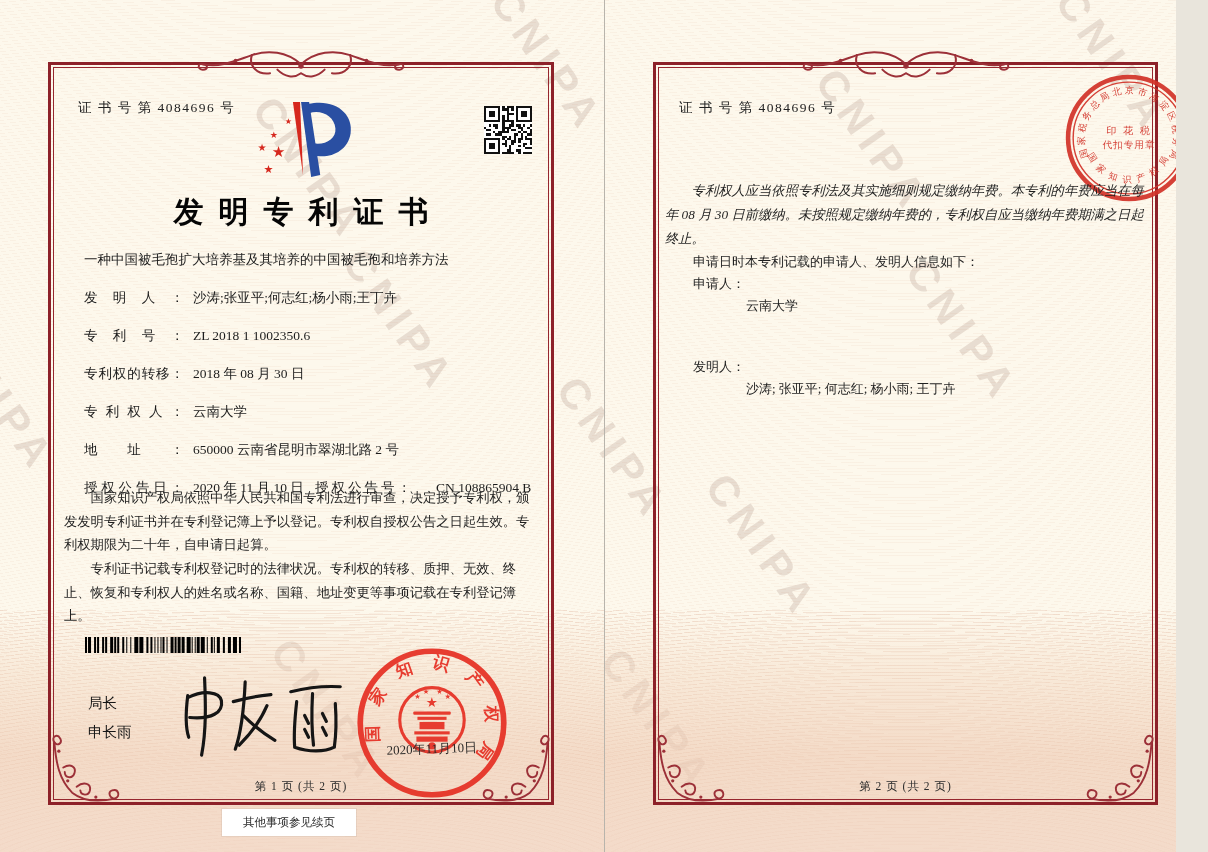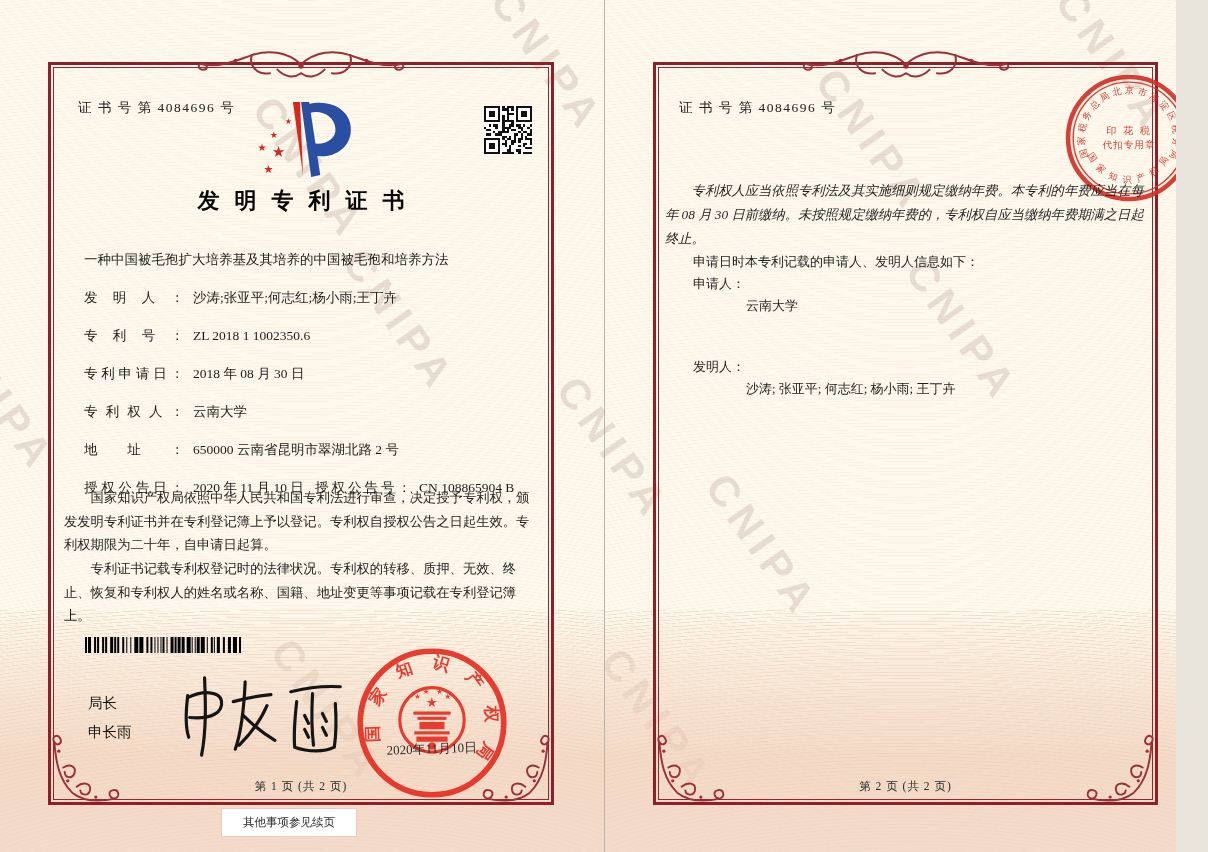--- a/index.html
+++ b/index.html
@@ -17,28 +17,28 @@
   .corner{position:absolute;width:74px;height:74px;color:#9c3038;}
   .corner.bl{left:-4px;bottom:-4px;}
   .corner.br{right:-4px;bottom:-4px;transform:scaleX(-1);}
   .top-orn{position:absolute;top:-19px;left:50%;transform:translateX(-50%);width:228px;height:40px;color:#9c3038;}
   .wm{position:absolute;font-family:"Liberation Sans","DejaVu Sans",sans-serif;font-weight:700;
       font-size:42px;letter-spacing:7px;color:rgba(184,158,146,.30);transform:rotate(55deg);
       transform-origin:0 0;user-select:none;pointer-events:none;white-space:nowrap;}
   .cert-no{position:absolute;left:78px;top:99px;font-size:13.5px;letter-spacing:1.5px;color:#222;}
   .logo{position:absolute;left:238px;top:94px;width:122px;height:86px;}
   .qr{position:absolute;left:484px;top:106px;width:48px;height:48px;background:#fff;}
-  .title{position:absolute;left:48px;right:50px;top:176px;margin:10px;text-align:center;
-         font-size:22px;font-weight:700;letter-spacing:15px;text-indent:15px;color:#050505;}
+  .title{position:absolute;left:48px;right:50px;top:176px;margin:16px;text-align:center;
+         font-size:30px;font-weight:700;letter-spacing:15px;text-indent:15px;color:#050505;}
   .fields{position:absolute;left:84px;top:249px;width:458px;font-size:13.5px;color:#1d1d1d;}
   .frow{display:flex;margin-bottom:17px;line-height:21px;}
   .flabel{flex:0 0 100px;margin-right:9px;text-align:justify;text-align-last:justify;}
   .fvalue{flex:1;}
   .gdate{flex:0 0 122px;}
-  .flabel2{flex:0 0 96px;margin-right:8px;text-align:justify;text-align-last:justify;}
+  .flabel2{flex:0 0 96px;margin-right:25px;text-align:justify;text-align-last:justify;}
   .body-text{position:absolute;left:64px;top:486px;width:478px;font-size:13.3px;line-height:1.78;color:#1f1f1f;}
   .body-text p{margin:0;text-indent:2em;}
   .barcode{position:absolute;left:85px;top:637px;width:157px;height:16px;}
   .sig-title,.sig-name{position:absolute;left:88px;font-size:14.5px;color:#161616;
         font-family:"Liberation Sans","DejaVu Sans",sans-serif;}
   .sig-title{top:694px;} .sig-name{top:723px;}
   .signature{position:absolute;left:160px;top:666px;width:208px;height:98px;}
   .seal{position:absolute;left:354px;top:645px;width:156px;height:156px;opacity:.93;}
   .footer{position:absolute;left:48px;right:50px;top:779px;text-align:center;font-size:11.5px;color:#2b2b2b;letter-spacing:1px;}
   .cont-note{position:absolute;left:222px;top:809px;width:134px;height:27px;background:#fff;
@@ -266,21 +266,21 @@
       </div>
       <div class="frow">
         <span class="flabel">发明人：</span>
         <span class="fvalue">沙涛;张亚平;何志红;杨小雨;王丁卉</span>
       </div>
       <div class="frow">
         <span class="flabel">专利号：</span>
         <span class="fvalue">ZL 2018 1 1002350.6</span>
       </div>
       <div class="frow">
-        <span class="flabel">专利申请日：</span>
+        <span class="flabel">专利权的转移：</span>
         <span class="fvalue">2018 年 08 月 30 日</span>
       </div>
       <div class="frow">
         <span class="flabel">专利权人：</span>
         <span class="fvalue">云南大学</span>
       </div>
       <div class="frow">
         <span class="flabel">地址：</span>
         <span class="fvalue">650000 云南省昆明市翠湖北路 2 号</span>
       </div>

